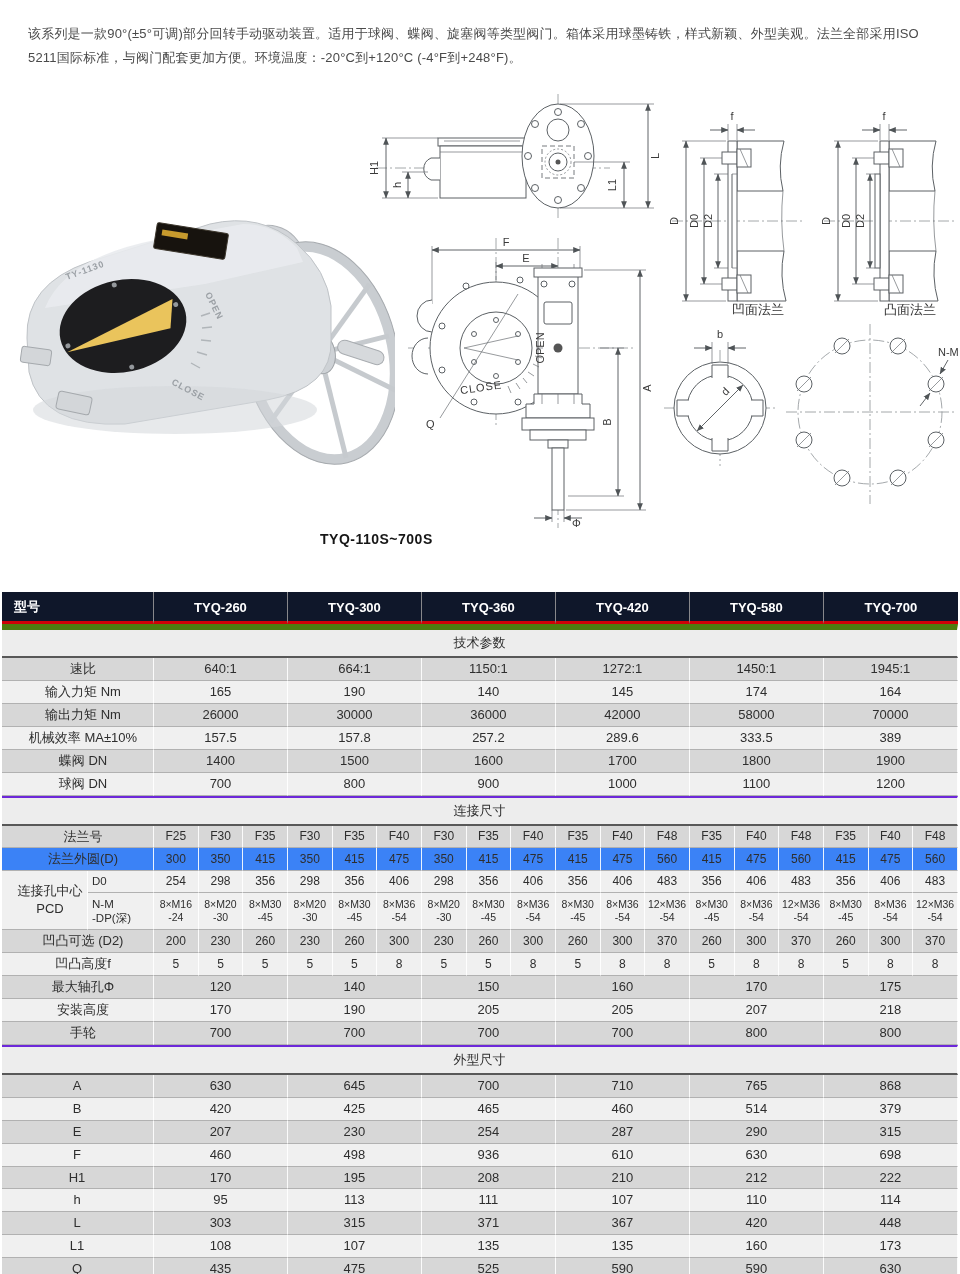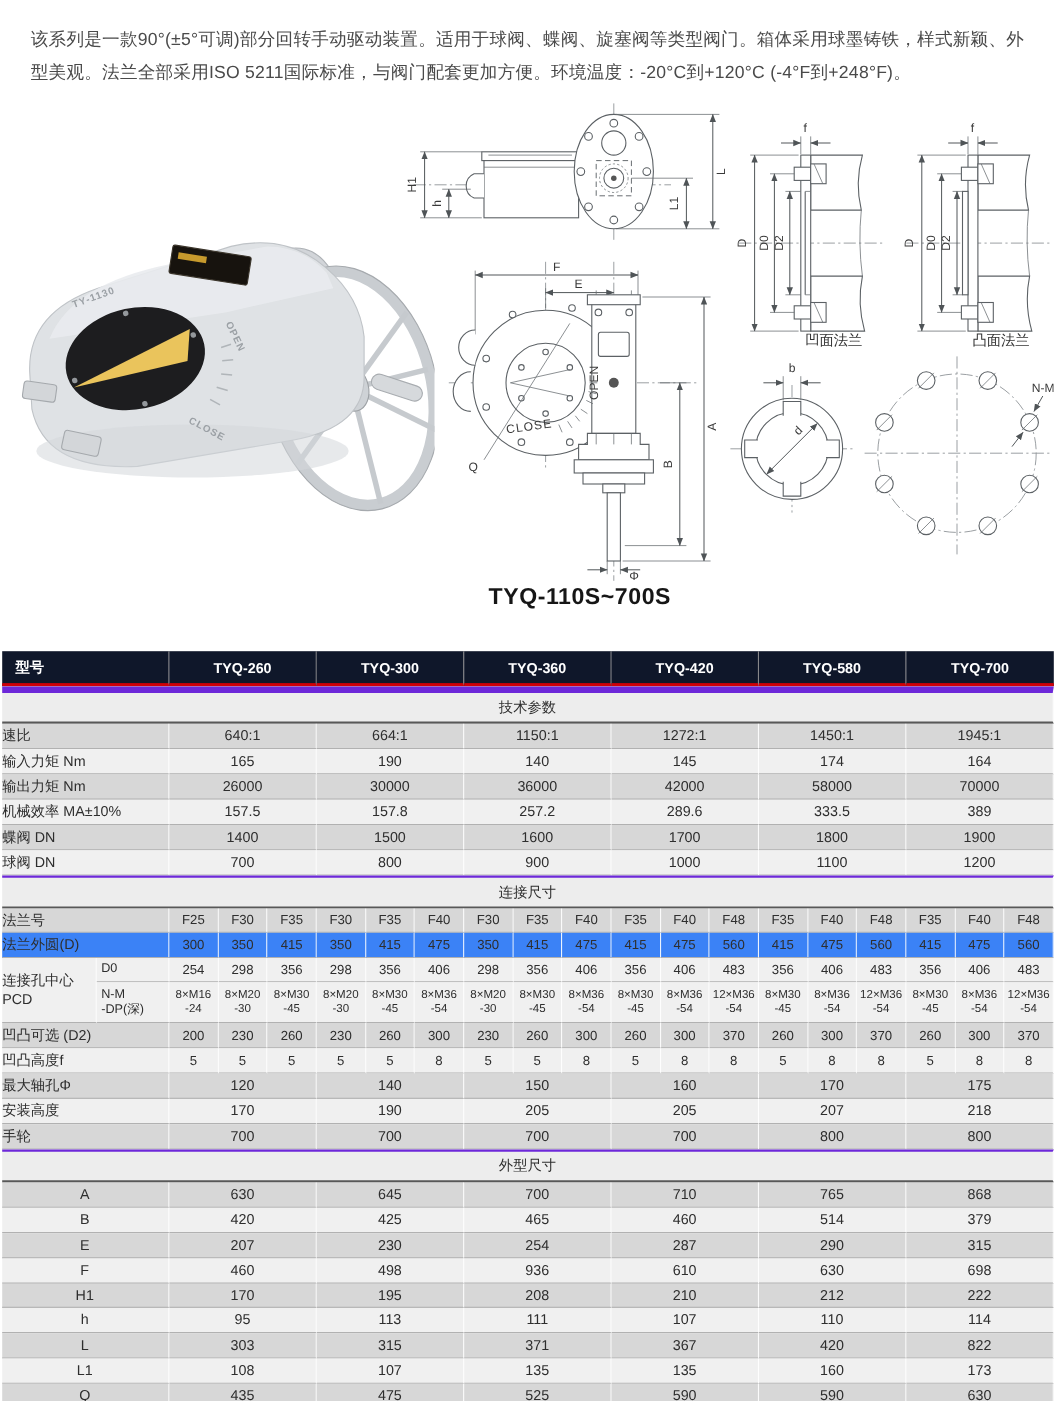--- a/index.html
+++ b/index.html
@@ -1,29 +1,29 @@
 <!DOCTYPE html>
 <html><head>
 <meta charset="utf-8">
 <style>
   html,body{margin:0;padding:0;background:#fff;}
   .page{position:relative;width:960px;height:1274px;background:#fff;overflow:hidden;
         font-family:"Liberation Sans","DejaVu Sans",sans-serif;color:#2e2e2e;}
 
   
-  .intro{position:absolute;left:28px;top:22px;width:912px;font-size:16px;line-height:1.85;
+  .intro{position:absolute;left:28px;top:22px;width:912px;font-size:13px;line-height:1.85;
          color:#4a4a4a;letter-spacing:.2px;}
 
   
   .photo-wrap{position:absolute;left:5px;top:188px;width:390px;height:280px;}
   .views-wrap{position:absolute;left:368px;top:86px;width:310px;height:445px;}
   .flange-wrap{position:absolute;left:662px;top:96px;width:300px;height:222px;}
   .bore-wrap{position:absolute;left:658px;top:316px;width:300px;height:200px;}
-  .series-title{position:absolute;left:320px;top:531px;width:290px;text-align:right;
-                font-size:21px;font-weight:bold;color:#161616;letter-spacing:.5px;}
+  .series-title{position:absolute;left:320px;top:531px;width:290px;text-align:left;
+                font-size:14px;font-weight:bold;color:#161616;letter-spacing:.5px;}
 
   
   svg .ln{stroke:#5c6165;stroke-width:1;fill:none;}
   svg .f{fill:#fff;}
   svg .thin{stroke:#6a6f73;stroke-width:.7;fill:none;}
   svg .cl{stroke:#8d9296;stroke-width:.8;stroke-dasharray:11 3 2 3;fill:none;}
   svg .dot{stroke:#7a7f83;stroke-width:.8;stroke-dasharray:2 2;fill:none;}
   svg .dash{stroke:#666b6f;stroke-width:.9;stroke-dasharray:5 3;fill:none;}
   svg .dim{stroke:#4f5457;stroke-width:.9;fill:none;}
   svg text.dl{font-size:11px;fill:#3a3a3a;}
@@ -33,31 +33,31 @@
   
   .table-wrap{position:absolute;left:2px;top:592px;width:956px;}
   table{border-collapse:separate;border-spacing:0;table-layout:fixed;width:100%;
         font-size:13px;border-bottom:3px solid #565656;}
   thead th{background:#0f172a;color:#fff;font-weight:bold;padding:6px 2px 5px;
            border-right:1px solid #87878a;border-bottom:3px solid #cf0008;font-size:13px;text-align:center;}
   thead th.lab-h{text-align:left;padding-left:12px;}
   thead th:last-child{border-right:none;}
   td{padding:2px 1px;text-align:center;border-bottom:1px solid #b1b1b1;
      border-right:1px solid rgba(255,255,255,.9);line-height:1.38;}
-  td.lab{text-align:left;padding-left:0;white-space:pre-line;}
+  td.lab{text-align:center;padding-left:12px;white-space:pre-line;}
   tr.cen td.lab{text-align:center;padding-left:0;}
   td.sub{text-align:left;padding-left:4px;font-size:11.5px;white-space:pre-line;line-height:1.25;}
   td.val.s{font-size:12px;}
   td.val.nm{font-size:10.5px;line-height:1.25;padding:5px 0;white-space:pre-line;margin-top:36px;}
   tr.g td{background:#d7d7d7;}
   tr.g2 td{background:#3b82f6;}
   tr.l td{background:#f0f0f0;}
   tr.sec td{background:#ededed;border-top:2px solid #6d28d9;border-bottom:2px solid #585858;
             text-align:center;padding:4px 0;}
-  tr.sec.first td{border-top:6px solid #6d28d9;}
+  tr.sec.first td{border-top:6px solid #4d7c0f;}
 </style>
 </head>
 <body>
 
 <div class="page">
 
   <div class="intro">该系列是一款90°(±5°可调)部分回转手动驱动装置。适用于球阀、蝶阀、旋塞阀等类型阀门。箱体采用球墨铸铁，样式新颖、外型美观。法兰全部采用ISO 5211国际标准，与阀门配套更加方便。环境温度：-20°C到+120°C (-4°F到+248°F)。</div>
 
   <div class="photo-wrap">
     <svg width="390" height="280" viewBox="0 0 390 280">
@@ -713,21 +713,21 @@
             <td class="val" colspan="3">110</td>
             <td class="val" colspan="3">114</td>
           </tr>
           <tr class="g cen">
             <td class="lab" colspan="2">L</td>
             <td class="val" colspan="3">303</td>
             <td class="val" colspan="3">315</td>
             <td class="val" colspan="3">371</td>
             <td class="val" colspan="3">367</td>
             <td class="val" colspan="3">420</td>
-            <td class="val" colspan="3">822</td>
+            <td class="val" colspan="3">448</td>
           </tr>
           <tr class="l cen">
             <td class="lab" colspan="2">L1</td>
             <td class="val" colspan="3">108</td>
             <td class="val" colspan="3">107</td>
             <td class="val" colspan="3">135</td>
             <td class="val" colspan="3">135</td>
             <td class="val" colspan="3">160</td>
             <td class="val" colspan="3">173</td>
           </tr>

